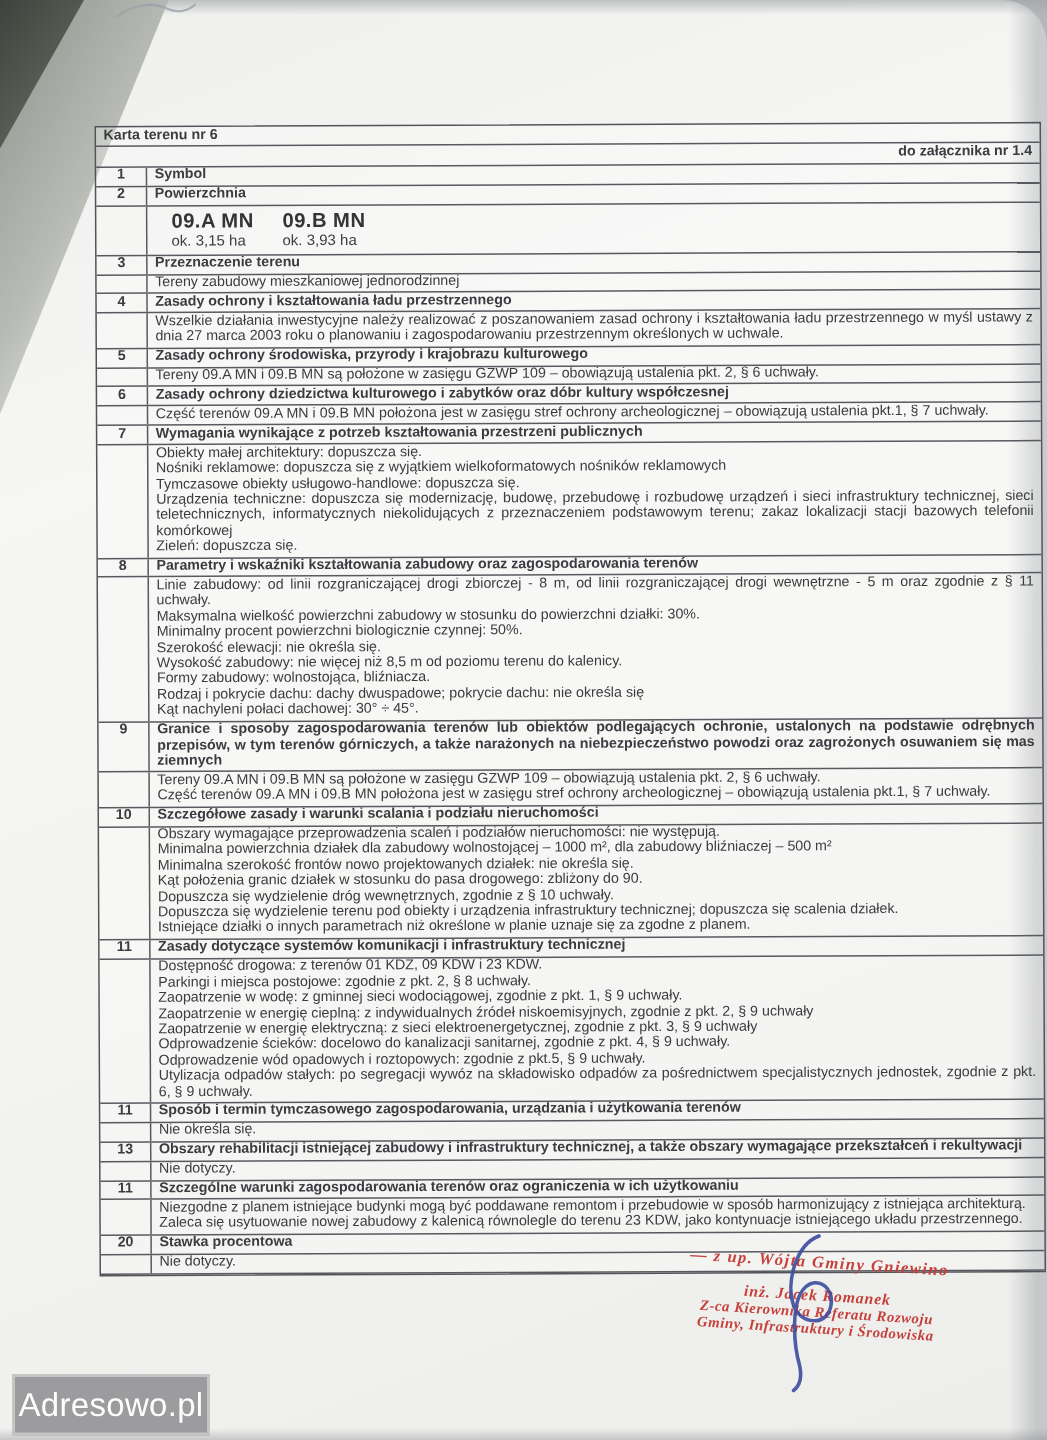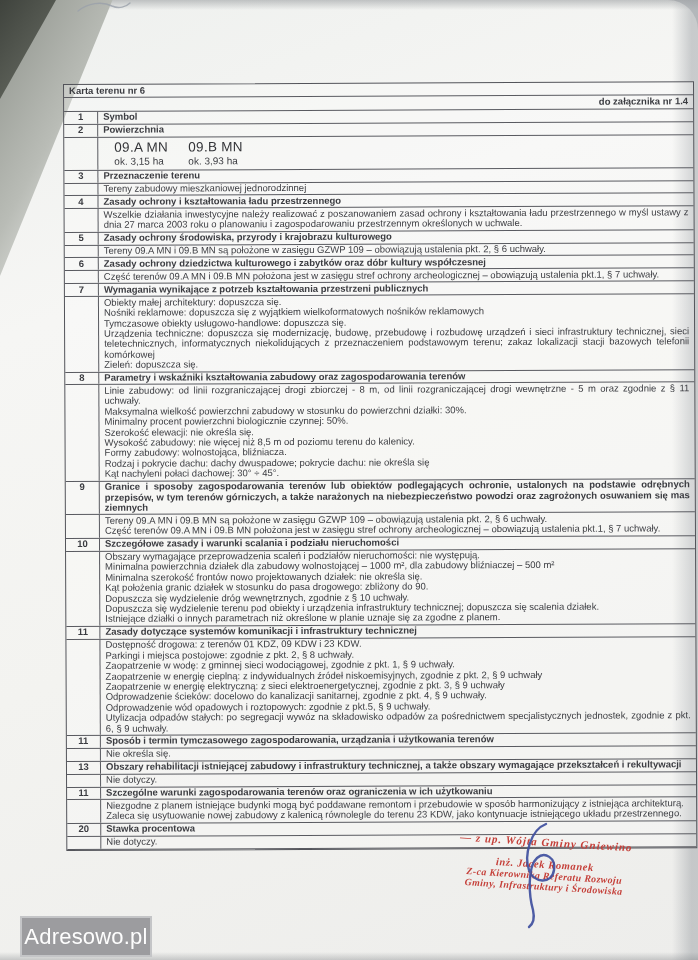--- a/index.html
+++ b/index.html
@@ -43,38 +43,38 @@
   .num{flex:0 0 31px;width:31px;border-right:1px solid #595a60;
        text-align:center;font-weight:bold;padding:0.5px 1px;}
   .num.empty{font-weight:normal;}
   .cell{flex:1;padding:0.5px 5px 1px 5px;min-width:0;}
   .cell p{margin:0;text-align:justify;}
   .title-cell{font-weight:bold;text-align:justify;}
   .cap{flex:1;padding:1px 5px;font-weight:bold;}
   .cap.right{text-align:right;}
   .sym-cell{display:flex;gap:16px;padding:2px 5px 3px 16px;}
   .sym-col{min-width:58px;}
-  .sym-code{font-weight:normal;font-size:13.5px;line-height:16px;letter-spacing:.3px;color:#333438;}
+  .sym-code{font-weight:bold;font-size:13.5px;line-height:16px;letter-spacing:.3px;color:#333438;}
   .sym-area{font-size:10px;line-height:11px;}
   
   .stamp{
     position:absolute;left:414px;top:836px;width:262px;
     transform:rotate(3.6deg);
     color:#c5403a;text-align:center;
     font-family:"Liberation Serif",serif;font-style:italic;font-weight:bold;
     pointer-events:none;
   }
   .stamp-delegation{font-size:11px;letter-spacing:1px;white-space:nowrap;margin-bottom:11px;}
   .stamp-name{font-size:10.5px;letter-spacing:.6px;}
   .stamp-role{font-size:9.8px;letter-spacing:.4px;}
   .signature{position:absolute;left:508px;top:820px;width:66px;height:110px;}
   .pen-mark{position:absolute;left:76px;top:0;width:56px;height:14px;}
   
   .watermark{
-    position:absolute;left:20px;top:916px;width:128px;height:37px;
+    position:absolute;left:8px;top:916px;width:128px;height:37px;
     background:#9c9c9f;border:2px solid #c4c5c7;
     display:flex;align-items:center;justify-content:center;
     color:#fdfdfd;font-size:22px;letter-spacing:.2px;
   }
 </style>
 </head>
 <body>
 
 <div class="paper"></div>
 <div class="edge-top"></div>

